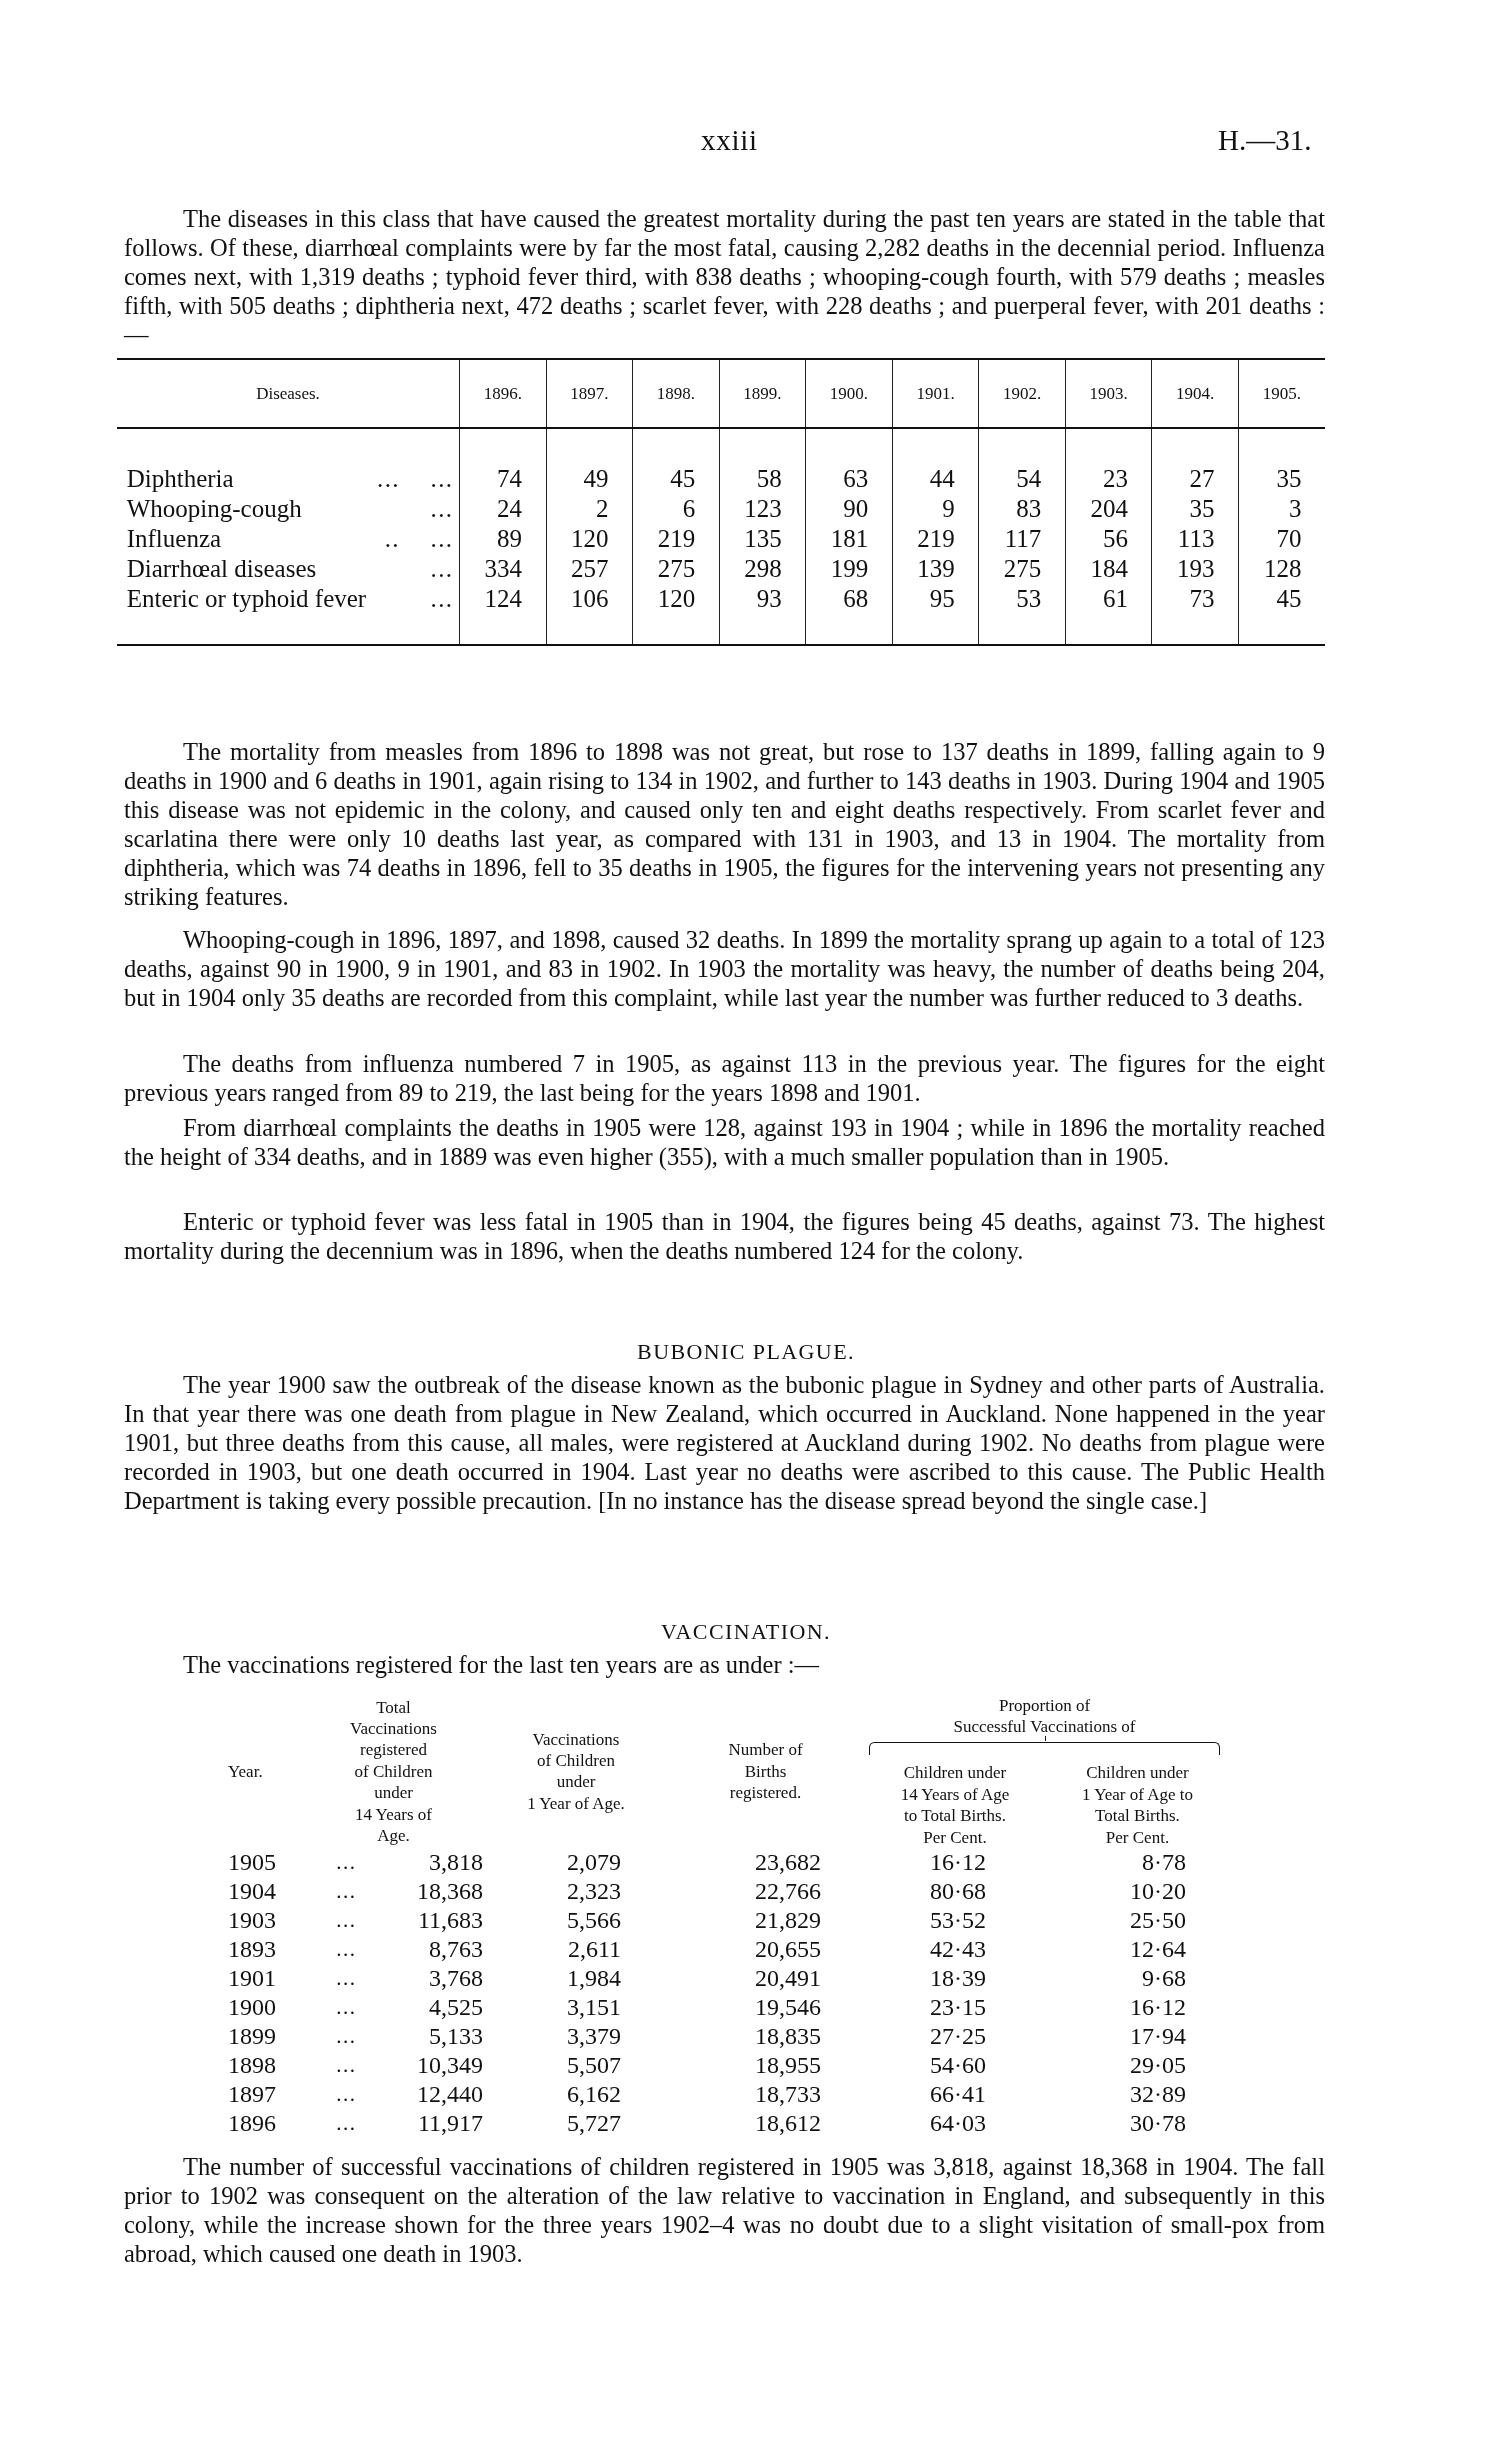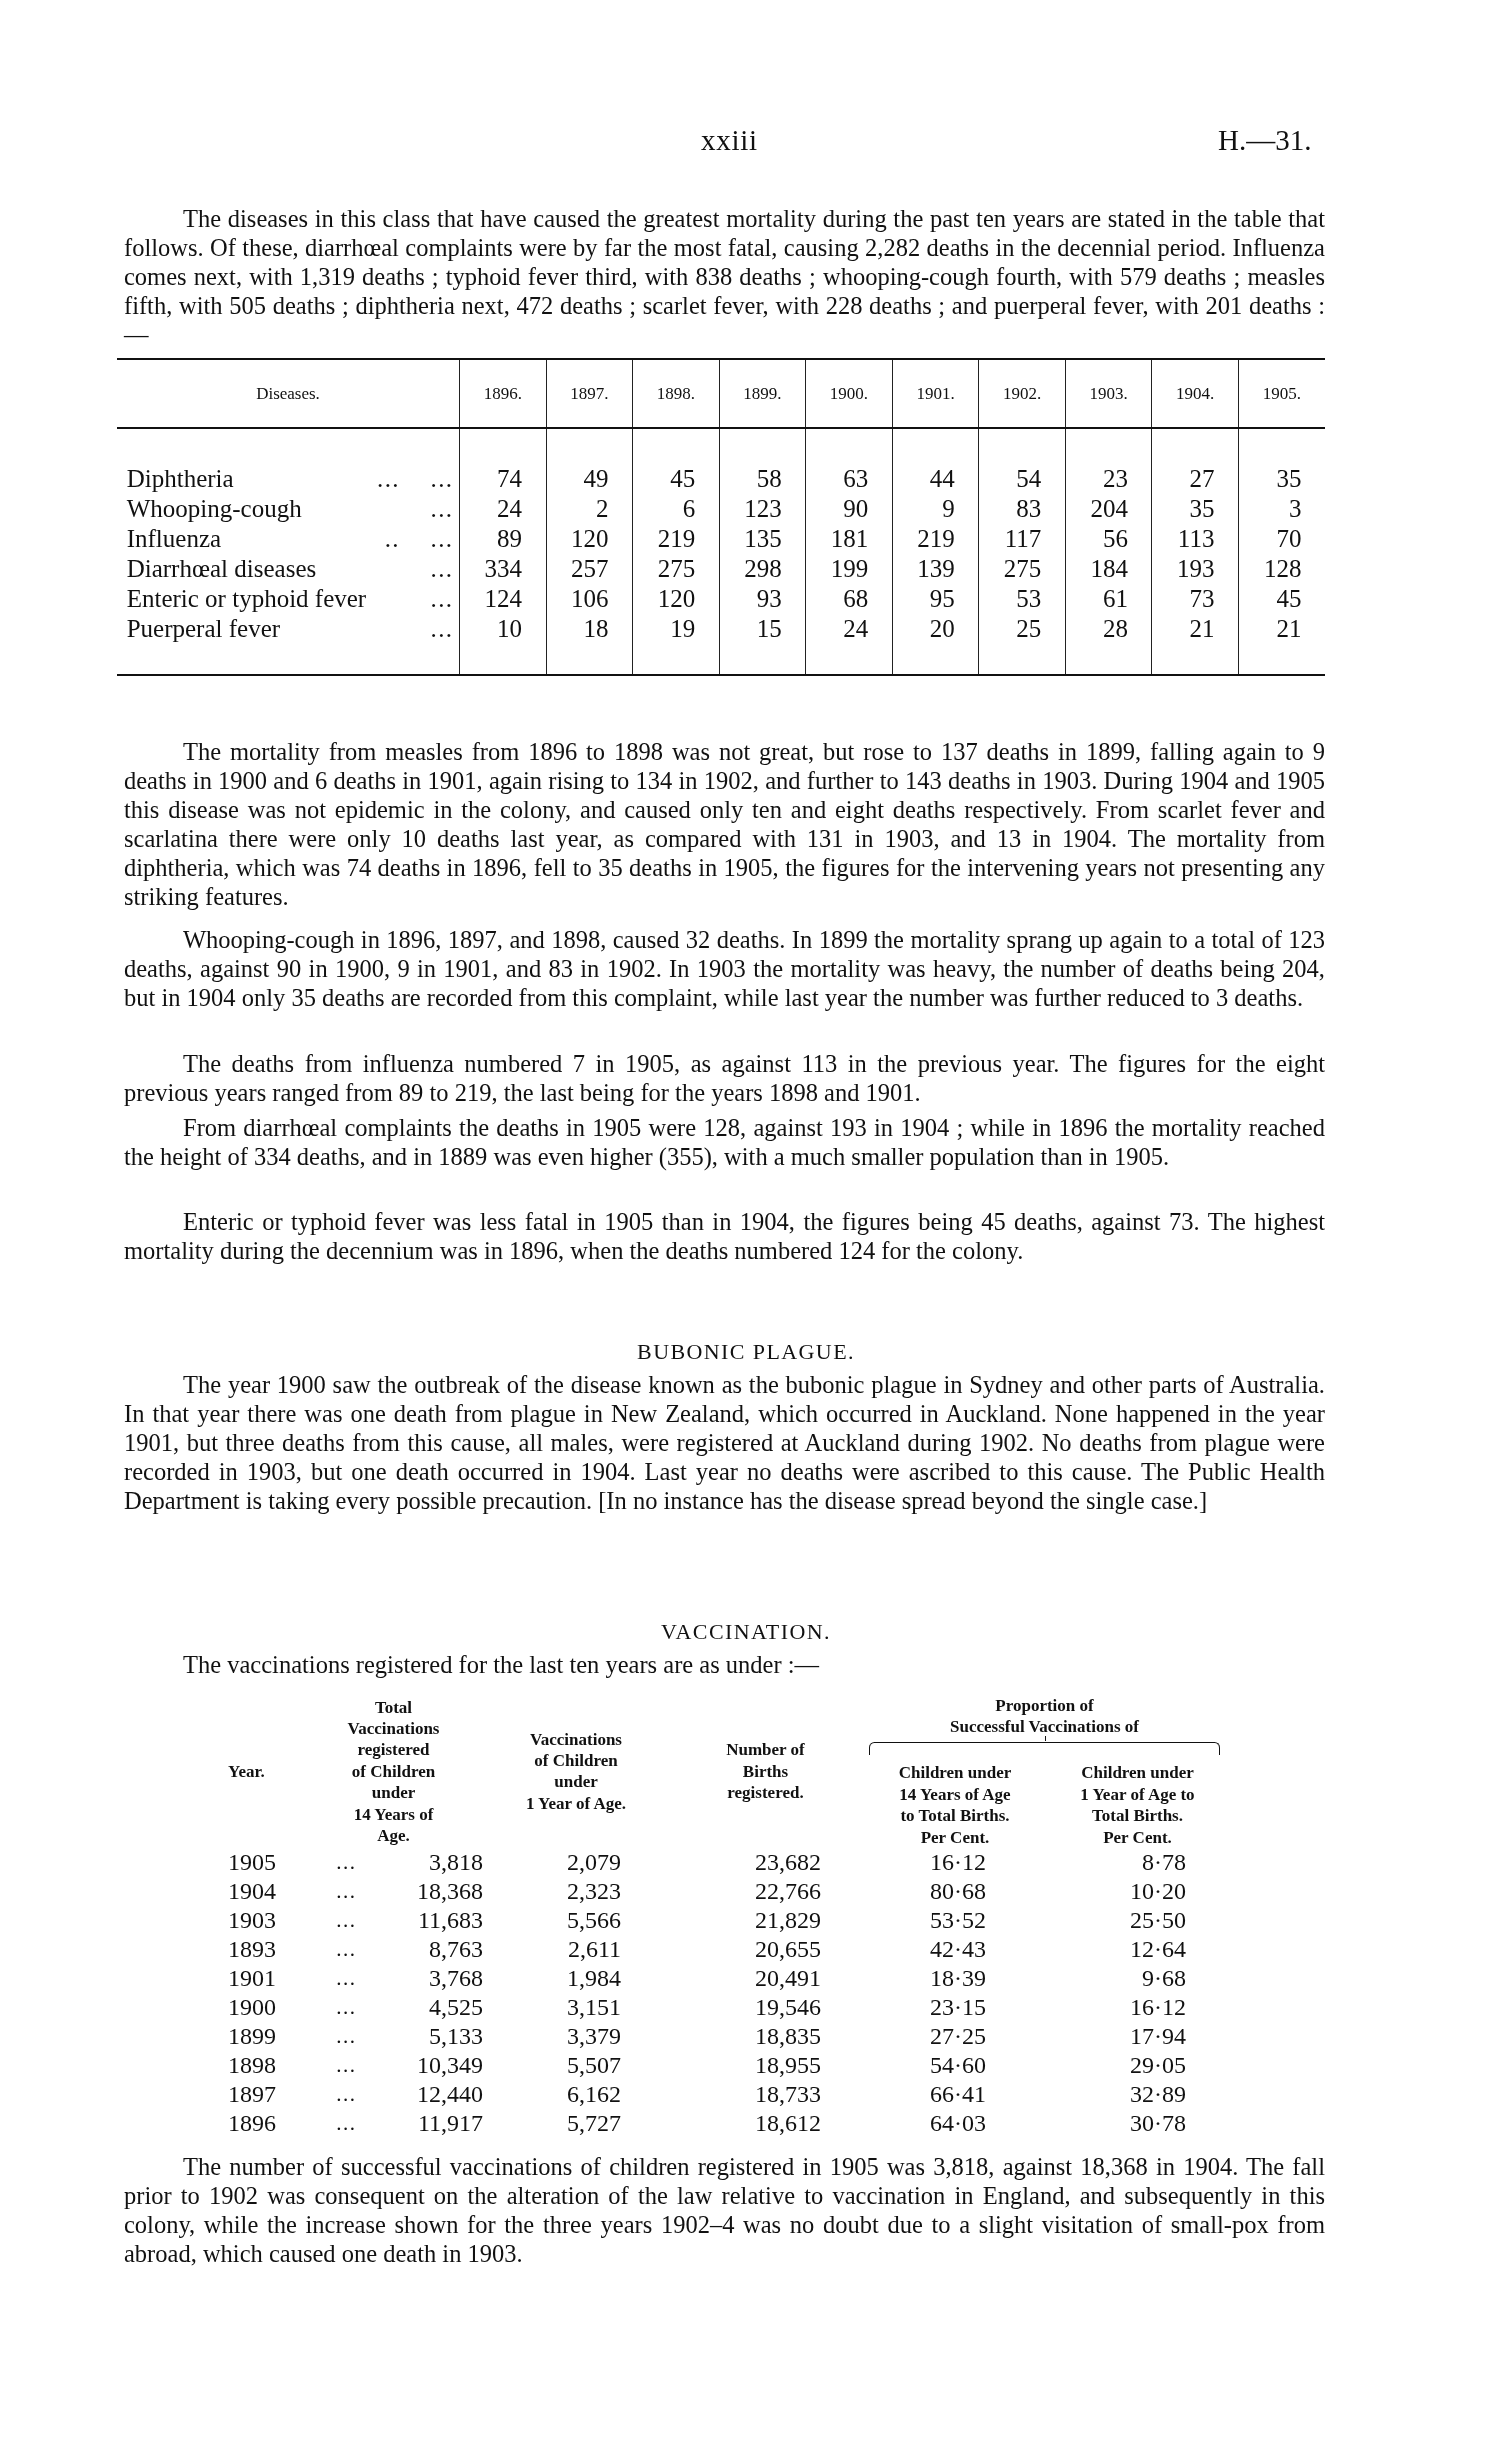--- a/index.html
+++ b/index.html
@@ -38,21 +38,21 @@
   .dots { letter-spacing: 1.4px; }
 
   .section-heading {
     position: absolute; left: 0; width: 1492px; text-align: center;
     font-size: 22px; letter-spacing: 1.4px;
   }
 
   
   .vtable { position: absolute; left: 228px; top: 1695px; width: 1105px; }
   .vtable table { border-collapse: collapse; table-layout: fixed; }
-  .vtable th { font-weight: bold; font-size: 17px; line-height: 21.4px; text-align: center; vertical-align: middle; padding: 0; }
+  .vtable th { font-weight: normal; font-size: 17px; line-height: 21.4px; text-align: center; vertical-align: middle; padding: 0; }
   .vtable td { font-size: 24px; line-height: 29px; padding: 0; text-align: right; }
   .vtable td.year { text-align: left; }
   .vtable td.dots { text-align: right; padding-right: 9.7px; font-size: 21px; }
   .brace {
     height: 12.4px; margin: 4.1px 7px 7px 7px; border-top: 1.4px solid #111;
     border-left: 1.4px solid #111; border-right: 1.4px solid #111; border-radius: 5.5px 5.5px 0 0;
     position: relative;
   }
   .brace::after { content: ""; position: absolute; left: 50%; top: -7px; width: 1.4px; height: 5.5px; background: #111; }
 </style>
@@ -156,33 +156,20 @@
           <td>106</td>
           <td>120</td>
           <td>93</td>
           <td>68</td>
           <td>95</td>
           <td>53</td>
           <td>61</td>
           <td>73</td>
           <td>45</td>
         </tr>
-        <tr>
-          <td><span>Puerperal fever</span><span class="dots" style="float: right; padding-right: 5.5px; white-space: pre;">...</span></td>
-          <td>10</td>
-          <td>18</td>
-          <td>19</td>
-          <td>15</td>
-          <td>24</td>
-          <td>20</td>
-          <td>25</td>
-          <td>28</td>
-          <td>21</td>
-          <td>21</td>
-        </tr>
         <tr class="spacer-bottom">
           <td></td>
           <td></td>
           <td></td>
           <td></td>
           <td></td>
           <td></td>
           <td></td>
           <td></td>
           <td></td>

